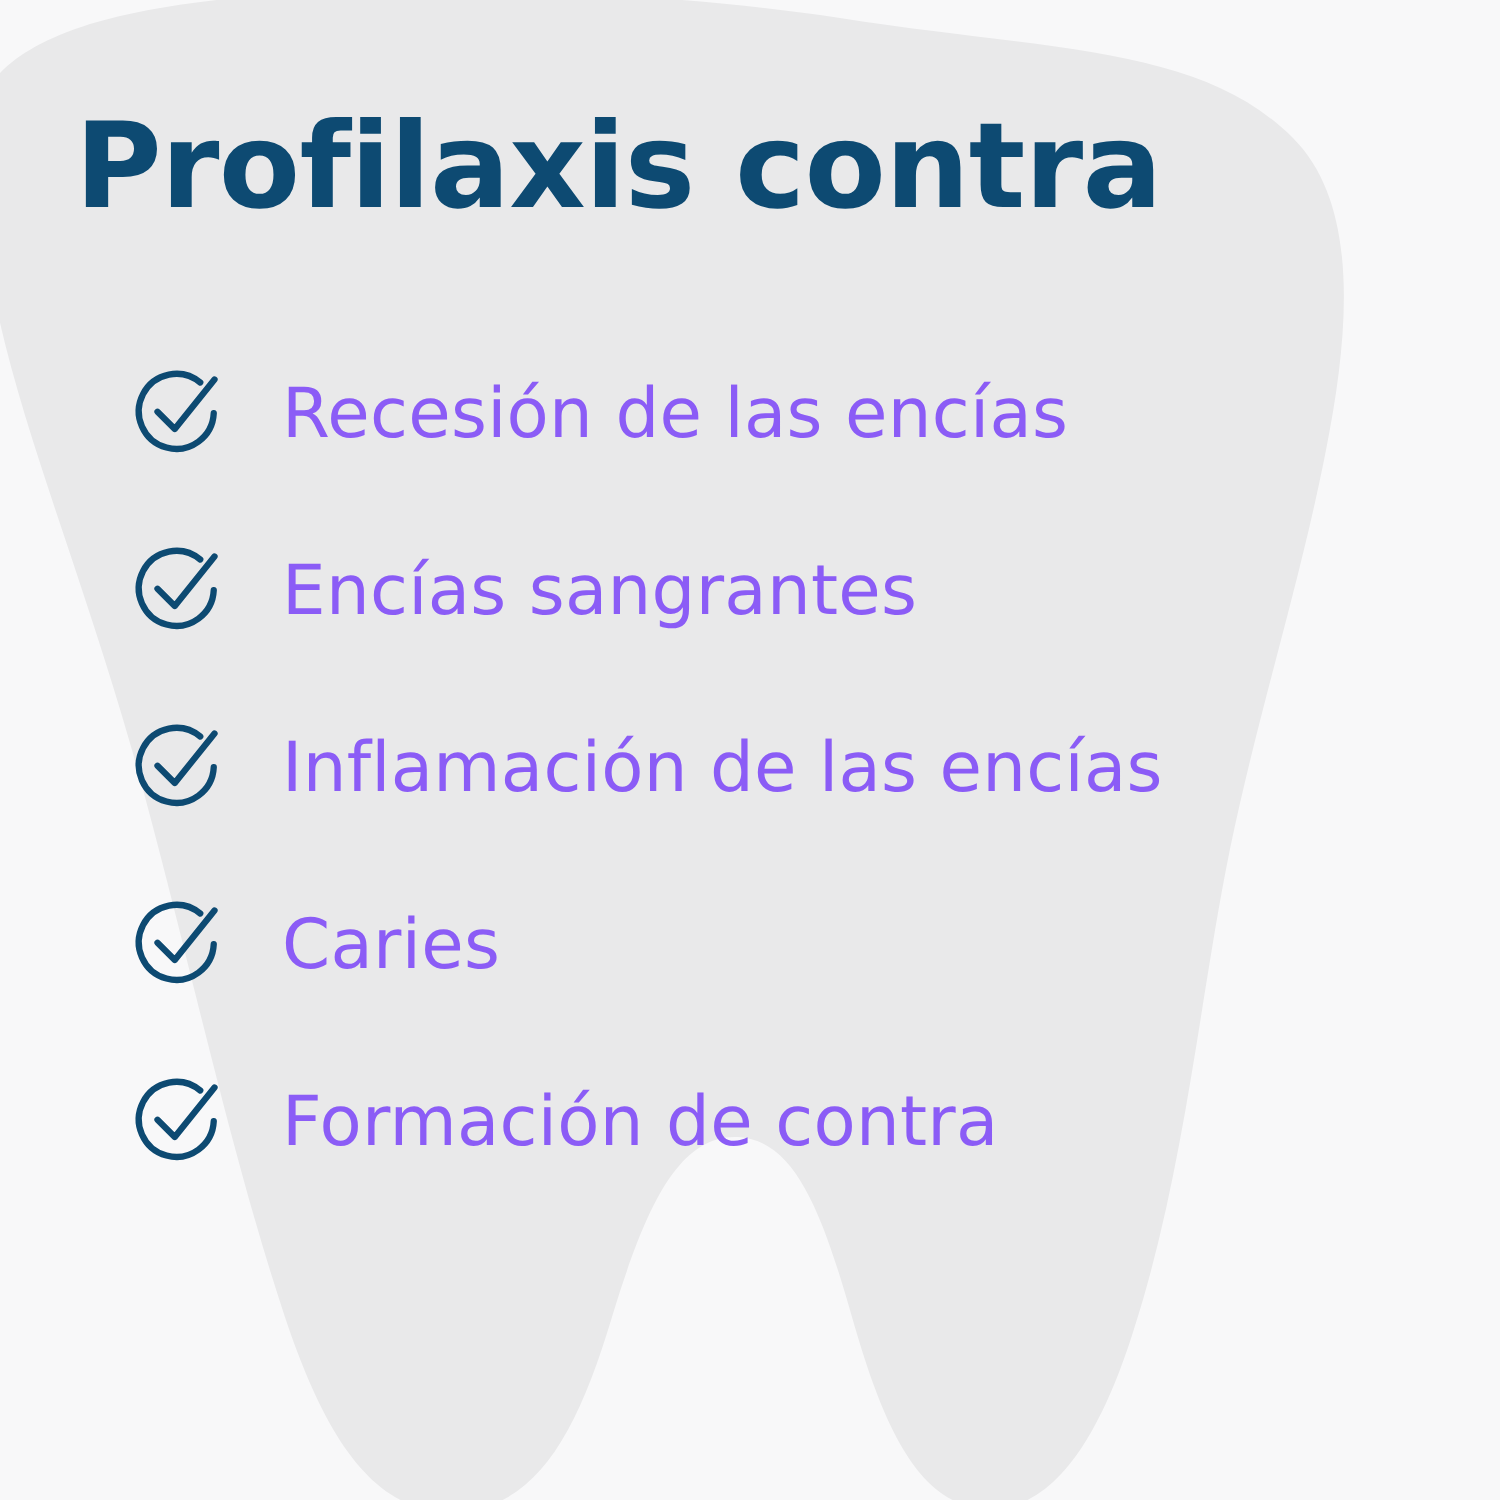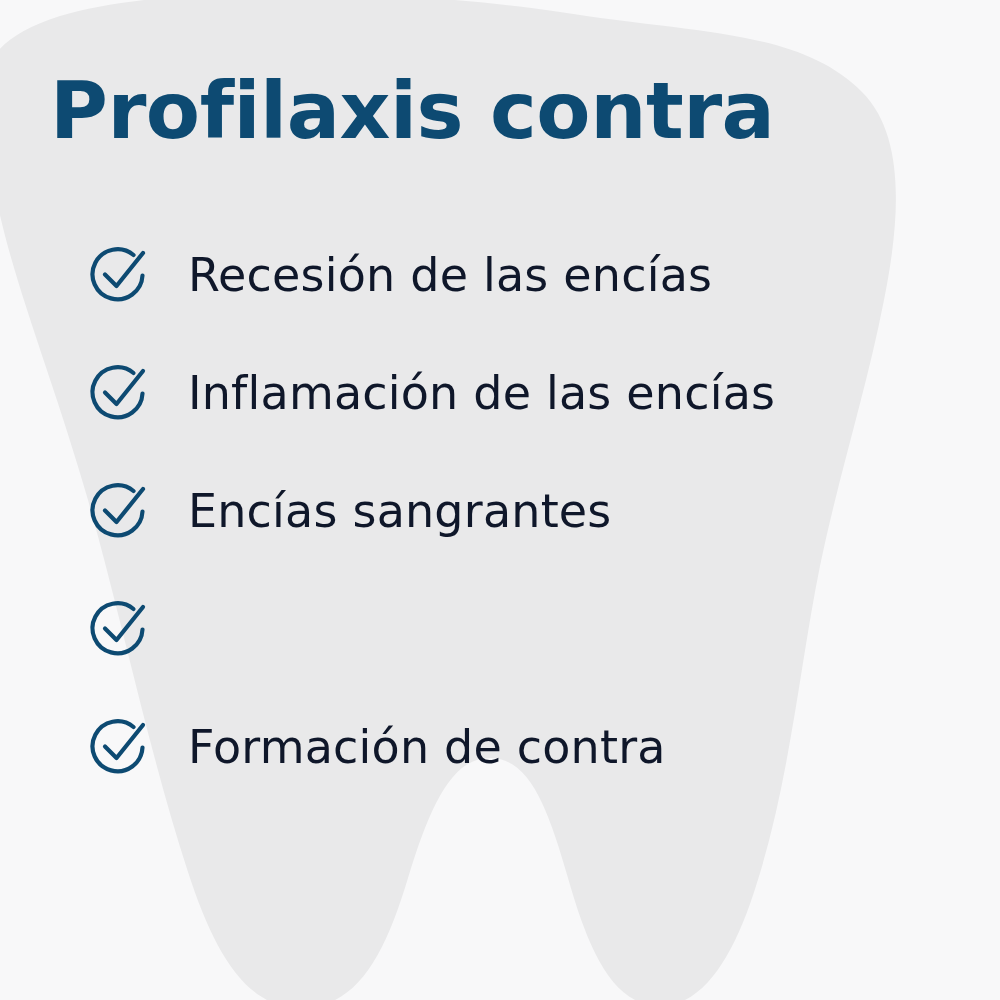--- a/index.html
+++ b/index.html
@@ -84,21 +84,21 @@
     height: 68px;
     display: block;
   }
 
   .benefit-label {
     margin-left: 36px;
     font-size: 46px;
     line-height: 1.05;
     font-weight: 500;
     letter-spacing: 0.2px;
-    color: #0f172a;
+    color: #8b5cf6;
     white-space: nowrap;
     font-family: "DejaVu Sans", "Liberation Sans", sans-serif;
   }
 </style>
 </head>
 <body>
 
 <div id="poster">
 
   <svg id="tooth-shape" viewBox="0 0 1000 1000" xmlns="http://www.w3.org/2000/svg" aria-hidden="true">
@@ -132,37 +132,38 @@
           <path d="M 21 33.5 L 32.5 45 L 59 12" fill="none" stroke="#0d4a72" stroke-width="4.2" stroke-linecap="round" stroke-linejoin="round"></path>
         </svg>
         <span class="benefit-label">Recesión de las encías</span>
       </li>
 
       <li class="benefit-item">
         <svg class="check-icon" viewBox="0 0 68 68" xmlns="http://www.w3.org/2000/svg" aria-hidden="true">
           <path d="M 49.5 14 A 25 25 0 1 0 58.5 34.5" fill="none" stroke="#0d4a72" stroke-width="4.2" stroke-linecap="round"></path>
           <path d="M 21 33.5 L 32.5 45 L 59 12" fill="none" stroke="#0d4a72" stroke-width="4.2" stroke-linecap="round" stroke-linejoin="round"></path>
         </svg>
-        <span class="benefit-label">Inflamación de las encías</span>
+        <span class="benefit-label">Encías sangrantes</span>
       </li>
 
       <li class="benefit-item">
         <svg class="check-icon" viewBox="0 0 68 68" xmlns="http://www.w3.org/2000/svg" aria-hidden="true">
           <path d="M 49.5 14 A 25 25 0 1 0 58.5 34.5" fill="none" stroke="#0d4a72" stroke-width="4.2" stroke-linecap="round"></path>
           <path d="M 21 33.5 L 32.5 45 L 59 12" fill="none" stroke="#0d4a72" stroke-width="4.2" stroke-linecap="round" stroke-linejoin="round"></path>
         </svg>
-        <span class="benefit-label">Encías sangrantes</span>
+        <span class="benefit-label">Inflamación de las encías</span>
       </li>
 
 
       <li class="benefit-item">
         <svg class="check-icon" viewBox="0 0 68 68" xmlns="http://www.w3.org/2000/svg" aria-hidden="true">
           <path d="M 49.5 14 A 25 25 0 1 0 58.5 34.5" fill="none" stroke="#0d4a72" stroke-width="4.2" stroke-linecap="round"></path>
           <path d="M 21 33.5 L 32.5 45 L 59 12" fill="none" stroke="#0d4a72" stroke-width="4.2" stroke-linecap="round" stroke-linejoin="round"></path>
         </svg>
+        <span class="benefit-label">Caries</span>
       </li>
 
       <li class="benefit-item">
         <svg class="check-icon" viewBox="0 0 68 68" xmlns="http://www.w3.org/2000/svg" aria-hidden="true">
           <path d="M 49.5 14 A 25 25 0 1 0 58.5 34.5" fill="none" stroke="#0d4a72" stroke-width="4.2" stroke-linecap="round"></path>
           <path d="M 21 33.5 L 32.5 45 L 59 12" fill="none" stroke="#0d4a72" stroke-width="4.2" stroke-linecap="round" stroke-linejoin="round"></path>
         </svg>
         <span class="benefit-label">Formación de contra</span>
       </li>
 

